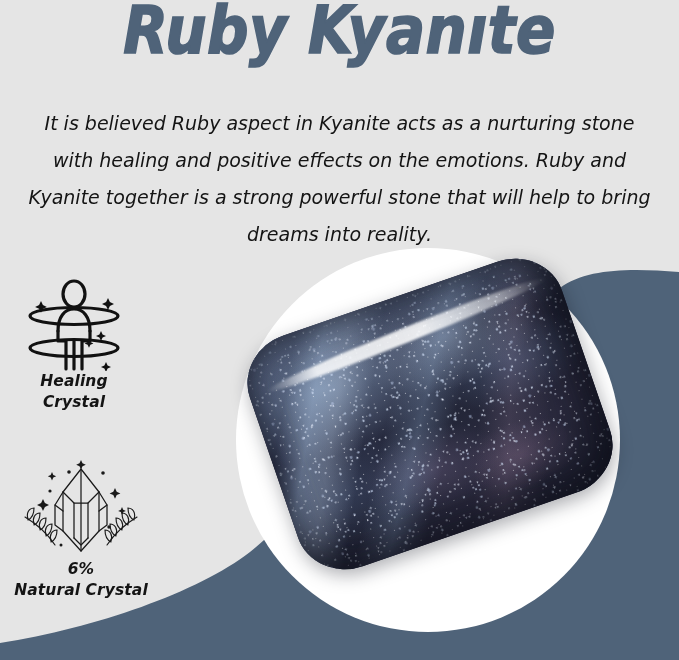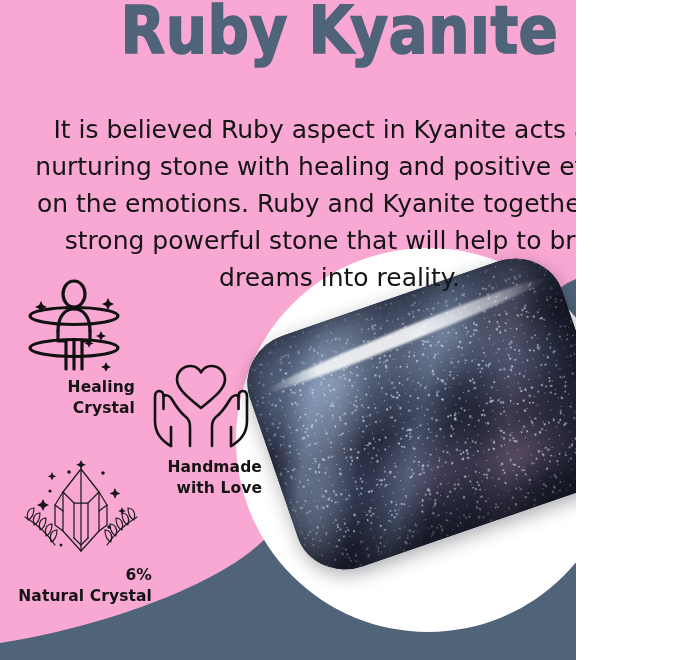--- a/index.html
+++ b/index.html
@@ -6,24 +6,25 @@
   html, body {
     margin: 0;
     padding: 0;
     background: #ffffff;
   }
   body {
     font-family: "Liberation Sans", sans-serif;
   }
   #infographic {
     position: relative;
-    width: 576px;
+    width: 679px;
     height: 660px;
-    background: #f9a8d4;
+    background: #e5e5e5;
     overflow: hidden;
+    font-style: italic;
   }
 
   
   .title-wrap {
     position: absolute;
     left: 0;
     top: 2px;
     width: 679px;
     text-align: center;
     z-index: 6;
@@ -46,21 +47,21 @@
   }
 
   
   .body-copy {
     position: absolute;
     left: 22px;
     top: 86px;
     width: 635px;
     text-align: center;
     font-family: "DejaVu Sans", sans-serif;
-    font-size: 25px;
+    font-size: 19px;
     line-height: 37px;
     color: #141414;
     z-index: 6;
   }
 
   
   .swoosh {
     position: absolute;
     left: 0;
     top: 0;
@@ -181,29 +182,27 @@
   .badge {
     position: absolute;
     z-index: 6;
     text-align: center;
   }
   .badge .icon-box {
     display: block;
     margin: 0 auto;
   }
   .badge .badge-label {
-    margin-top: 6px;
     font-family: "DejaVu Sans", sans-serif;
     font-weight: 700;
     font-size: 15.5px;
     line-height: 21px;
     color: #141414;
     letter-spacing: 0.1px;
     white-space: pre-line;
-    text-align: right;
   }
 
   #badge-healing { left: 13px;  top: 279px; width: 122px; }
   #badge-handmade{ left: 140px; top: 361px; width: 122px; }
   #badge-natural { left: 10px;  top: 459px; width: 142px; }
 </style>
 </head>
 <body>
 
 <div id="infographic">
@@ -258,40 +257,20 @@
         <path d="M86 19 l1.9 4.1 4.1 1.9 -4.1 1.9 -1.9 4.1 -1.9 -4.1 -4.1 -1.9 4.1 -1.9 Z"></path>
         <path d="M79 52 l1.6 3.4 3.4 1.6 -3.4 1.6 -1.6 3.4 -1.6 -3.4 -3.4 -1.6 3.4 -1.6 Z"></path>
         <path d="M67 60 l1.4 3 3 1.4 -3 1.4 -1.4 3 -1.4 -3 -3 -1.4 3 -1.4 Z"></path>
         <path d="M84 83 l1.6 3.4 3.4 1.6 -3.4 1.6 -1.6 3.4 -1.6 -3.4 -3.4 -1.6 3.4 -1.6 Z"></path>
       </g>
     </svg>
     <div class="badge-label">Healing
 Crystal</div>
   </div>
 
-  <div class="badge" id="badge-handmade">
-    <svg class="icon-box" width="100" height="90" viewBox="0 0 100 90" aria-hidden="true">
-      <g fill="none" stroke="#111111" stroke-width="2.6" stroke-linecap="round" stroke-linejoin="round">
-
-        <path d="M50 47 C 34 34 26 27 26 18.5 C 26 10.5 32.5 5 39.5 5 C 44.5 5 48 7.8 50 11.5 C 52 7.8 55.5 5 60.5 5 C 67.5 5 74 10.5 74 18.5 C 74 27 66 34 50 47 Z"></path>
-
-        <path d="M8 30 C 5 30 4 33 4 36 L4 60 C 4 72 11 80 20 85"></path>
-        <path d="M8 30 C 11 30 12.5 32.5 12.5 35.5 L12.5 48"></path>
-        <path d="M12.5 35 C 15.5 33.5 19 35 21 38.5 C 24.5 44.5 30 52 35 56 C 38 58.5 39 62 39 66 L39 85"></path>
-        <path d="M20 85 L20 66"></path>
-
-        <path d="M92 30 C 95 30 96 33 96 36 L96 60 C 96 72 89 80 80 85"></path>
-        <path d="M92 30 C 89 30 87.5 32.5 87.5 35.5 L87.5 48"></path>
-        <path d="M87.5 35 C 84.5 33.5 81 35 79 38.5 C 75.5 44.5 70 52 65 56 C 62 58.5 61 62 61 66 L61 85"></path>
-        <path d="M80 85 L80 66"></path>
-      </g>
-    </svg>
-    <div class="badge-label">Handmade
-with Love</div>
-  </div>
 
   <div class="badge" id="badge-natural">
     <svg class="icon-box" width="128" height="100" viewBox="0 0 128 100" aria-hidden="true">
       <g fill="none" stroke="#1a1a1a" stroke-width="1.25" stroke-linejoin="round" stroke-linecap="round">
 
         <path d="M64 10 L82 33 L82 72 L64 92 L46 72 L46 33 Z"></path>
 
         <path d="M64 10 L64 92"></path>
         <path d="M46 33 L57 44 L57 79"></path>
         <path d="M82 33 L71 44 L71 79"></path>

